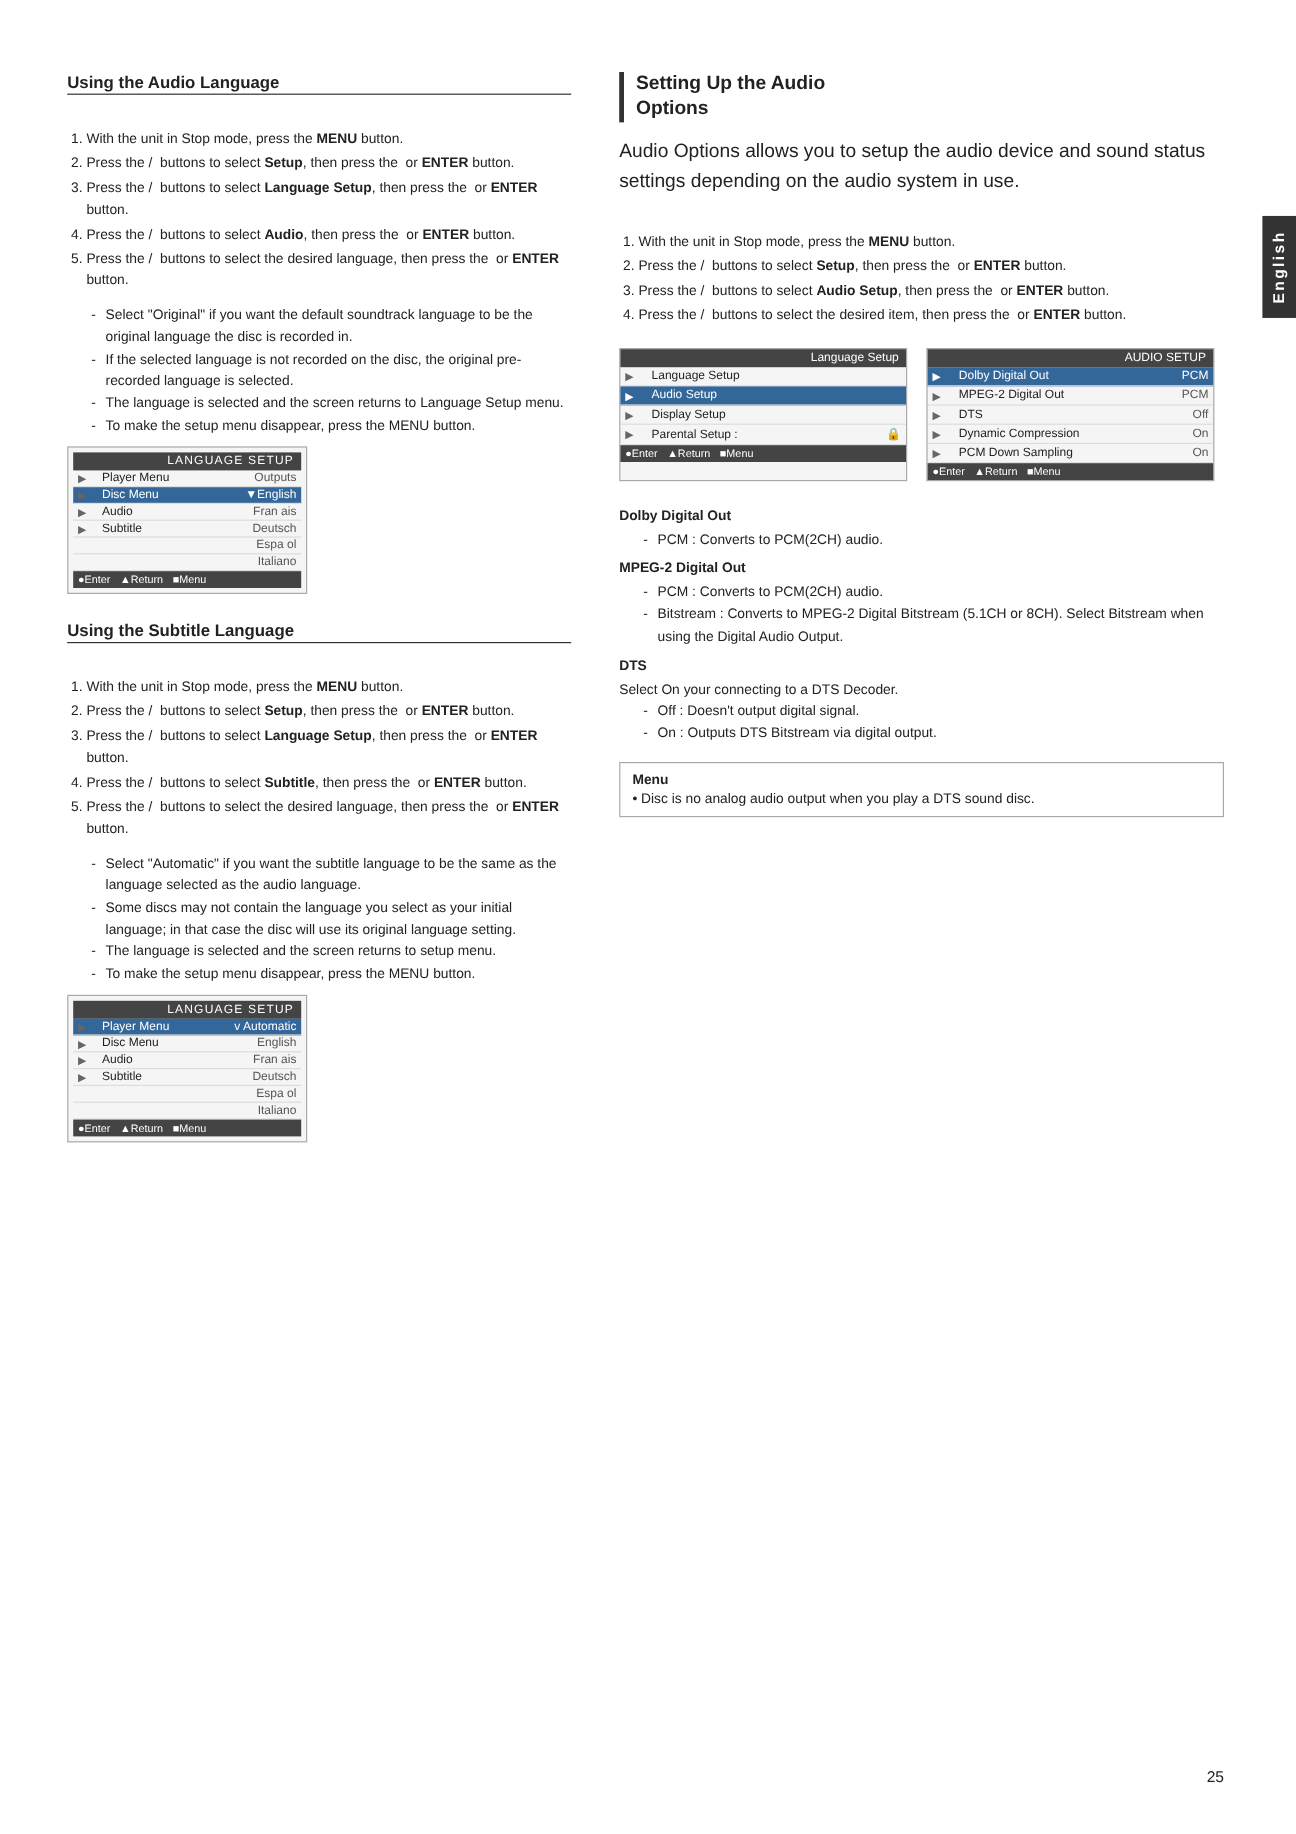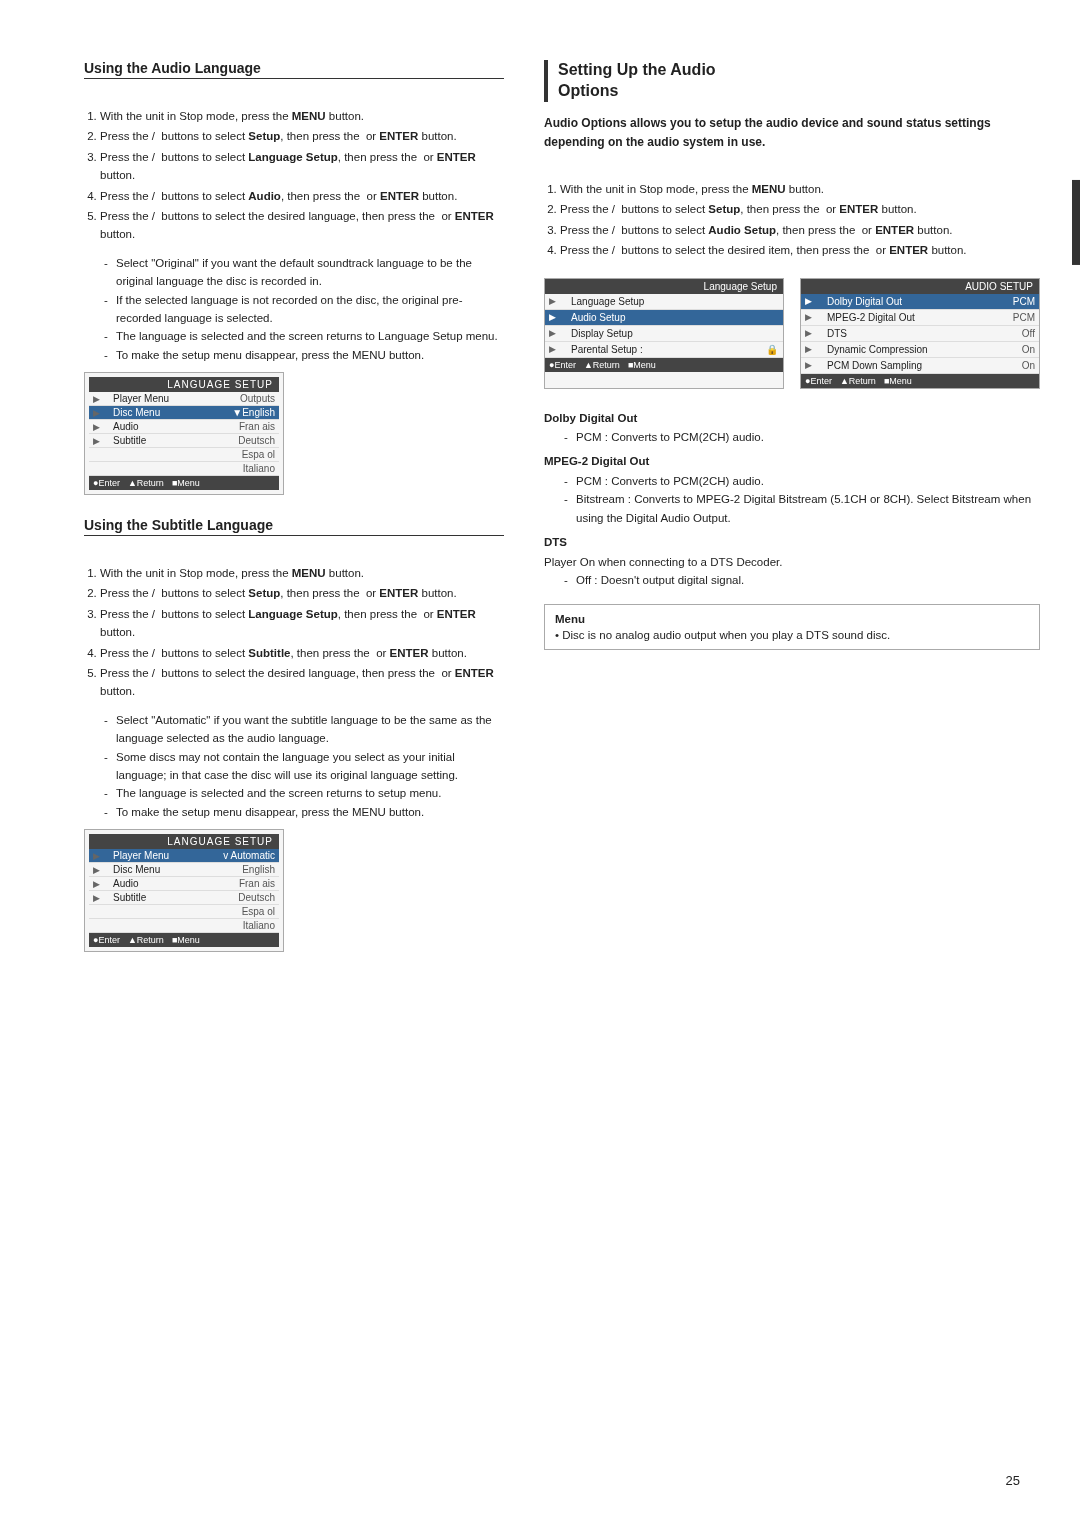--- a/index.html
+++ b/index.html
@@ -8,21 +8,21 @@
       min-height: 1528px;
       background: #fff;
       font-family: Arial, Helvetica, sans-serif;
       font-size: 12px;
       color: #222;
       position: relative;
     }
     .page {
       width: 1080px;
       min-height: 1528px;
-      padding: 60px 60px 60px 84px;
+      padding: 60px 60px 60px 56px;
       position: relative;
     }
     .two-col {
       display: flex;
       gap: 40px;
     }
     .left-col {
       width: 420px;
       flex-shrink: 0;
     }
@@ -57,24 +57,23 @@
       font-weight: bold;
       border-left: 4px solid #333;
       padding-left: 10px;
       margin-bottom: 12px;
       line-height: 1.3;
     }
     .section-title-large span {
       display: block;
     }
     p.intro {
-      font-size: 12px;
+      font-size: 16px;
       line-height: 1.6;
       margin-bottom: 14px;
-      font-weight: bold;
     }
     ol {
       padding-left: 16px;
       margin-bottom: 10px;
       margin-top: 28px;
     }
     ol li {
       font-size: 11.5px;
       line-height: 1.6;
       margin-bottom: 2px;
@@ -431,23 +430,24 @@
         </div>
         <div>
           <div class="dtitle">MPEG-2 Digital Out</div>
           <ul class="sub-bullet">
             <li>PCM : Converts to PCM(2CH) audio.</li>
             <li>Bitstream : Converts to MPEG-2 Digital Bitstream (5.1CH or 8CH). Select Bitstream when using the Digital Audio Output.</li>
           </ul>
         </div>
         <div>
           <div class="dtitle">DTS</div>
-          <div style="font-size:11.5px; line-height:1.6;">Player On when connecting to a DTS Decoder.</div>
+          <div style="font-size:11.5px; line-height:1.6;">Select On your connecting to a DTS Decoder.</div>
           <ul class="sub-bullet">
             <li>Off : Doesn't output digital signal.</li>
+            <li>On : Outputs DTS Bitstream via digital output.</li>
           </ul>
         </div>
       </div>
 
       <div class="note-box">
         <div class="note-title">Menu</div>
         <div>• Disc is no analog audio output when you play a DTS sound disc.</div>
       </div>
     </div>
   </div>

